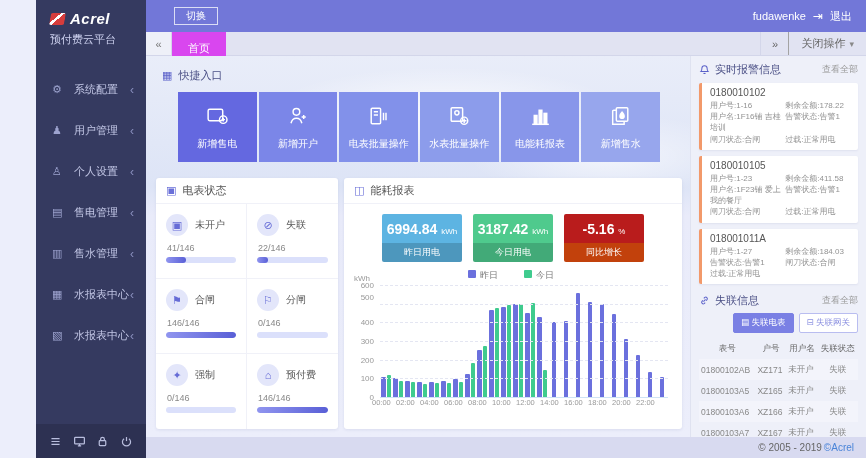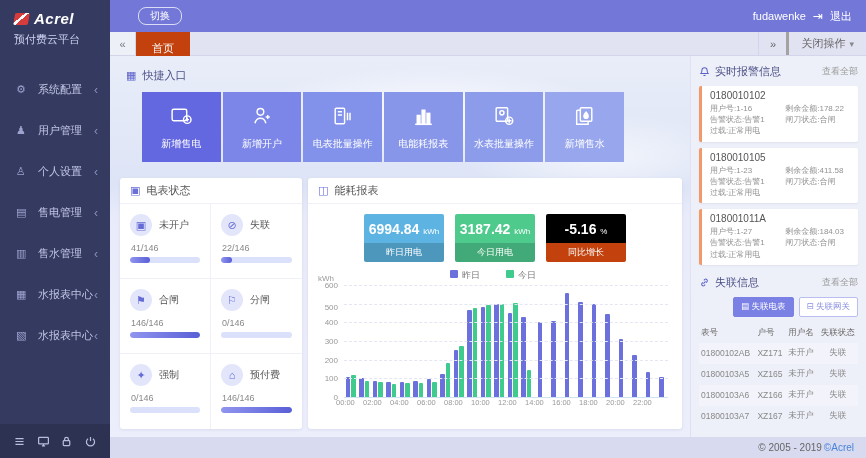--- a/index.html
+++ b/index.html
@@ -1,51 +1,51 @@
 <!DOCTYPE html>
 <html><head>
 <meta charset="utf-8">
 <style>
   * { margin:0; padding:0; box-sizing:border-box; }
   html,body { width:866px; height:458px; overflow:hidden;
     font-family:"Liberation Sans","DejaVu Sans",sans-serif; background:#eceefb; }
   .app { display:flex; width:866px; height:458px; }
 
   
-  .sidebar { width:110px; background:#353a60; color:#c9cdea; display:flex; flex-direction:column; position:relative; flex-shrink:0; }
+  .sidebar { width:110px; background:#353a60; color:#c9cdea; display:flex; flex-direction:column; position:relative; flex-shrink:0;margin-left:36px; }
   .logo-area { padding:10px 0 8px 14px; }
   .logo-row { display:flex; align-items:center; gap:5px; }
   .logo-mark { width:15px; height:12px; background:#d63c3c; border-radius:2px; transform:skewX(-10deg);
     background-image:linear-gradient(135deg, transparent 38%, #fff 38%, #fff 52%, transparent 52%); }
   .logo-text { color:#fff; font-weight:bold; font-style:italic; font-size:15px; letter-spacing:.5px; }
   .platform-name { font-size:11px; color:#cdd1ef; margin-top:5px; }
   .sidebar-nav { flex:1; padding-top:14px; }
   .sitem { display:flex; align-items:center; height:41px; padding:0 12px 0 16px; font-size:11px; color:#c3c7e6; cursor:pointer; }
   .sicon { width:16px; font-size:11px; color:#9da3cf; margin-right:6px; }
   .slabel { flex:1; }
   .schev { color:#8a90bf; font-size:12px; }
   .sidebar-bottom { height:34px; background:#2d3152; display:flex; align-items:center; justify-content:space-around; padding:0 8px; }
   .sidebar-bottom svg { width:13px; height:13px; stroke:#b9bede; fill:none; stroke-width:1.5; cursor:pointer; }
 
   
   .rcol { flex:1; display:flex; flex-direction:column; min-width:0; }
 
   .topbar { height:32px; background:#7277d8; display:flex; align-items:center; padding:0 14px; color:#fff; flex-shrink:0; }
   .topbar-title { font-size:12px; }
-  .switch-btn { margin-left:14px; font-size:10px; color:#fff; border:1px solid rgba(255,255,255,.75); border-radius:8px; padding:1px 11px; cursor:pointer; background:transparent; }
+  .switch-btn { margin-left:14px; font-size:10px; color:#fff; border:1px solid rgba(255,255,255,.75); border-radius:0; padding:1px 11px; cursor:pointer; background:transparent; }
   .topbar-right { margin-left:auto; display:flex; align-items:center; gap:7px; font-size:11px; }
   .logout-icon { font-size:12px; }
   .topbar-right span { cursor:pointer; }
 
   .tabbar { height:24px; background:#e1e3f2; display:flex; align-items:stretch; font-size:11px; color:#666; flex-shrink:0; border-bottom:1px solid #d3d6ea; }
   .tab-collapse { width:26px; display:flex; align-items:center; justify-content:center; background:#eef0f8; border-right:1px solid #d3d6ea; color:#777; cursor:pointer; }
-  .tab-active { background:#c2410c; color:#fff; padding:16px 16px; display:flex; align-items:center; cursor:pointer; }
+  .tab-active { background:#d946ef; color:#fff; padding:16px 16px; display:flex; align-items:center; cursor:pointer; }
   .tabbar-right { margin-left:auto; display:flex; align-items:stretch; }
   .tab-expand { width:28px; display:flex; align-items:center; justify-content:center; border-left:1px solid #d3d6ea; cursor:pointer; }
-  .close-ops { display:flex; align-items:center; gap:4px; padding:0 12px; border-left:3px solid #a3a3a3; cursor:pointer; }
+  .close-ops { display:flex; align-items:center; gap:4px; padding:0 12px; border-left:1px solid #a3a3a3; cursor:pointer; }
   .caret { font-size:9px; color:#888; }
 
   .content-row { flex:1; display:flex; min-height:0; }
 
   
   .main { flex:1; min-width:0; padding:8px 8px 0 10px; position:relative;
     background:
       radial-gradient(ellipse 260px 70px at 55% 60px, rgba(255,255,255,.85), rgba(255,255,255,0) 70%),
       radial-gradient(ellipse 200px 60px at 85% 100px, rgba(255,255,255,.6), rgba(255,255,255,0) 70%),
       linear-gradient(180deg, #e9edf9 0px, #dde4f6 130px, #e9ebfa 160px, #ecEEfb 100%);
@@ -102,21 +102,21 @@
   .alarm-card { background:#fff; border-left:3px solid #f2996a; border-radius:2px; margin-top:6px; padding:4px 6px 5px 8px; box-shadow:0 1px 2px rgba(90,95,160,.1); }
   .alarm-id { font-size:10px; color:#555; margin-bottom:2px; }
   .alarm-grid { display:grid; grid-template-columns:53% 47%; font-size:8px; color:#929292; line-height:1.4; }
 
   .offline-head { margin-top:9px; }
   .offline-btns { display:flex; justify-content:flex-end; gap:5px; margin-top:5px; }
   .obtn { font-size:8.5px; border-radius:2px; padding:3px 7px; cursor:pointer; }
   .obtn.active { background:#7a80e4; color:#fff; border:1px solid #7a80e4; }
   .obtn.ghost { background:#fff; color:#8a8fe0; border:1px solid #b9bdf0; }
   .otable { width:100%; border-collapse:collapse; margin-top:6px; font-size:8.5px; }
-  .otable th { font-weight:normal; color:#666; text-align:left; padding:4px 2px; }
+  .otable th { font-weight:normal; color:#666; text-align:center; padding:4px 2px; }
   .otable td { color:#888; padding:4.5px 2px; }
   .otable tbody tr:nth-child(odd) { background:#f3f4fb; }
   .otable th:last-child, .otable td:last-child { text-align:center; }
 
   .footer { height:21px; background:#d8daf0; display:flex; align-items:center; justify-content:flex-end; padding-right:12px; font-size:10px; color:#666; flex-shrink:0; }
   .footer .brand-link { color:#4a84d8; cursor:pointer; margin-left:2px; }
 </style>
 </head>
 <body>
 
@@ -234,38 +234,38 @@
     <span>新增开户</span>
             </div>
             <div class="qbtn" style="background:#8291ea">
     <span><svg viewBox="0 0 24 24">
                   <rect x="5" y="4" width="9" height="15" rx="1"></rect>
                   <path d="M7.5 7.5h4M7.5 10.5h4"></path>
                   <path d="M16.8 8.5v7M19.2 8.5v7"></path>
                 </svg></span>
     <span>电表批量操作</span>
             </div>
+            <div class="qbtn" style="background:#8c9ceb">
+    <span><svg viewBox="0 0 24 24">
+                  <rect x="4" y="3.5" width="11" height="13" rx="1"></rect>
+                  <circle cx="9.5" cy="8.5" r="2"></circle>
+                  <circle cx="16.5" cy="16" r="3.4"></circle>
+                  <path d="M16.5 13.8v4.4M14.3 16h4.4"></path>
+                </svg></span>
+    <span>水表批量操作</span>
+            </div>
             <div class="qbtn" style="background:#8896ea">
     <span><svg viewBox="0 0 24 24">
                   <path d="M4 19.5h16"></path>
                   <rect x="6" y="11" width="2.6" height="8.5" fill="#fff"></rect>
                   <rect x="10.7" y="6" width="2.6" height="13.5" fill="#fff"></rect>
                   <rect x="15.4" y="9" width="2.6" height="10.5" fill="#fff"></rect>
                 </svg></span>
     <span>电能耗报表</span>
             </div>
-            <div class="qbtn" style="background:#8c9ceb">
-    <span><svg viewBox="0 0 24 24">
-                  <rect x="4" y="3.5" width="11" height="13" rx="1"></rect>
-                  <circle cx="9.5" cy="8.5" r="2"></circle>
-                  <circle cx="16.5" cy="16" r="3.4"></circle>
-                  <path d="M16.5 13.8v4.4M14.3 16h4.4"></path>
-                </svg></span>
-    <span>水表批量操作</span>
-            </div>
             <div class="qbtn" style="background:#97a6ed">
     <span><svg viewBox="0 0 24 24">
                   <path d="M8 6H5.5a1 1 0 0 0-1 1v12.5h11V17"></path>
                   <rect x="8" y="3.5" width="11" height="13" rx="1"></rect>
                   <path d="M13.5 6.8c1.8 2.2 2.7 3.5 2.7 4.9a2.7 2.7 0 0 1-5.4 0c0-1.4.9-2.7 2.7-4.9z" fill="#fff" stroke="none"></path>
                 </svg></span>
     <span>新增售水</span>
             </div>
           </div>
 
@@ -348,21 +348,21 @@
             <div class="stat-row">
                 <div class="stat-box">
     <div class="stat-value" style="background:#5db4e2">6994.84 <span class="stat-unit">kWh</span></div>
     <div class="stat-label" style="background:#4d97bd">昨日用电</div>
                 </div>
                 <div class="stat-box">
     <div class="stat-value" style="background:#4fca8d">3187.42 <span class="stat-unit">kWh</span></div>
     <div class="stat-label" style="background:#42aa78">今日用电</div>
                 </div>
                 <div class="stat-box">
-    <div class="stat-value" style="background:#000000">-5.16 <span class="stat-unit">%</span></div>
+    <div class="stat-value" style="background:#b91c1c">-5.16 <span class="stat-unit">%</span></div>
     <div class="stat-label" style="background:#c2410c">同比增长</div>
                 </div>
               </div>
             <div class="chart-wrap">
               <div class="legend">
                   <span><i style="background:#6b70dd"></i>昨日</span>
                   <span><i style="background:#3fcb8e"></i>今日</span>
                 </div>
               <div class="plot-area">
                 <span class="ylab">kWh</span>
@@ -458,21 +458,21 @@
    <div class="ytick" style="bottom:-4px">0</div>
                   <div class="gline" style="bottom:18.666666666666664px"></div>
    <div class="ytick" style="bottom:14.666666666666664px">100</div>
                   <div class="gline" style="bottom:37.33333333333333px"></div>
    <div class="ytick" style="bottom:33.33333333333333px">200</div>
                   <div class="gline" style="bottom:56px"></div>
    <div class="ytick" style="bottom:52px">300</div>
                   <div class="gline" style="bottom:74.66666666666666px"></div>
    <div class="ytick" style="bottom:70.66666666666666px">400</div>
                   <div class="gline" style="bottom:93.33333333333334px"></div>
-   <div class="ytick" style="bottom:86px">500</div>
+   <div class="ytick" style="bottom:96px">500</div>
                   <div class="gline" style="bottom:112px"></div>
    <div class="ytick" style="bottom:108px">600</div>
                 </div>
               <div class="xlabels">
                   <span>00:00</span>
                   <span>02:00</span>
                   <span>04:00</span>
                   <span>06:00</span>
                   <span>08:00</span>
                   <span>10:00</span>
@@ -496,30 +496,32 @@
             </svg>
           <span>实时报警信息</span>
           <span class="view-all">查看全部</span>
         </div>
         <div id="alarm-list">
             <div class="alarm-card">
     <div class="alarm-id">0180010102</div>
     <div class="alarm-grid">
                 <span>用户号:1-16</span>
                 <span>剩余金额:178.22</span>
+                <span>用户名:1F16铺 吉桂培训</span>
                 <span>告警状态:告警1</span>
                 <span>闸刀状态:合闸</span>
                 <span>过载:正常用电</span>
               </div>
             </div>
             <div class="alarm-card">
     <div class="alarm-id">0180010105</div>
     <div class="alarm-grid">
                 <span>用户号:1-23</span>
                 <span>剩余金额:411.58</span>
+                <span>用户名:1F23铺 爱上我的餐厅</span>
                 <span>告警状态:告警1</span>
                 <span>闸刀状态:合闸</span>
                 <span>过载:正常用电</span>
               </div>
             </div>
             <div class="alarm-card">
     <div class="alarm-id">018001011A</div>
     <div class="alarm-grid">
                 <span>用户号:1-27</span>
                 <span>剩余金额:184.03</span>

